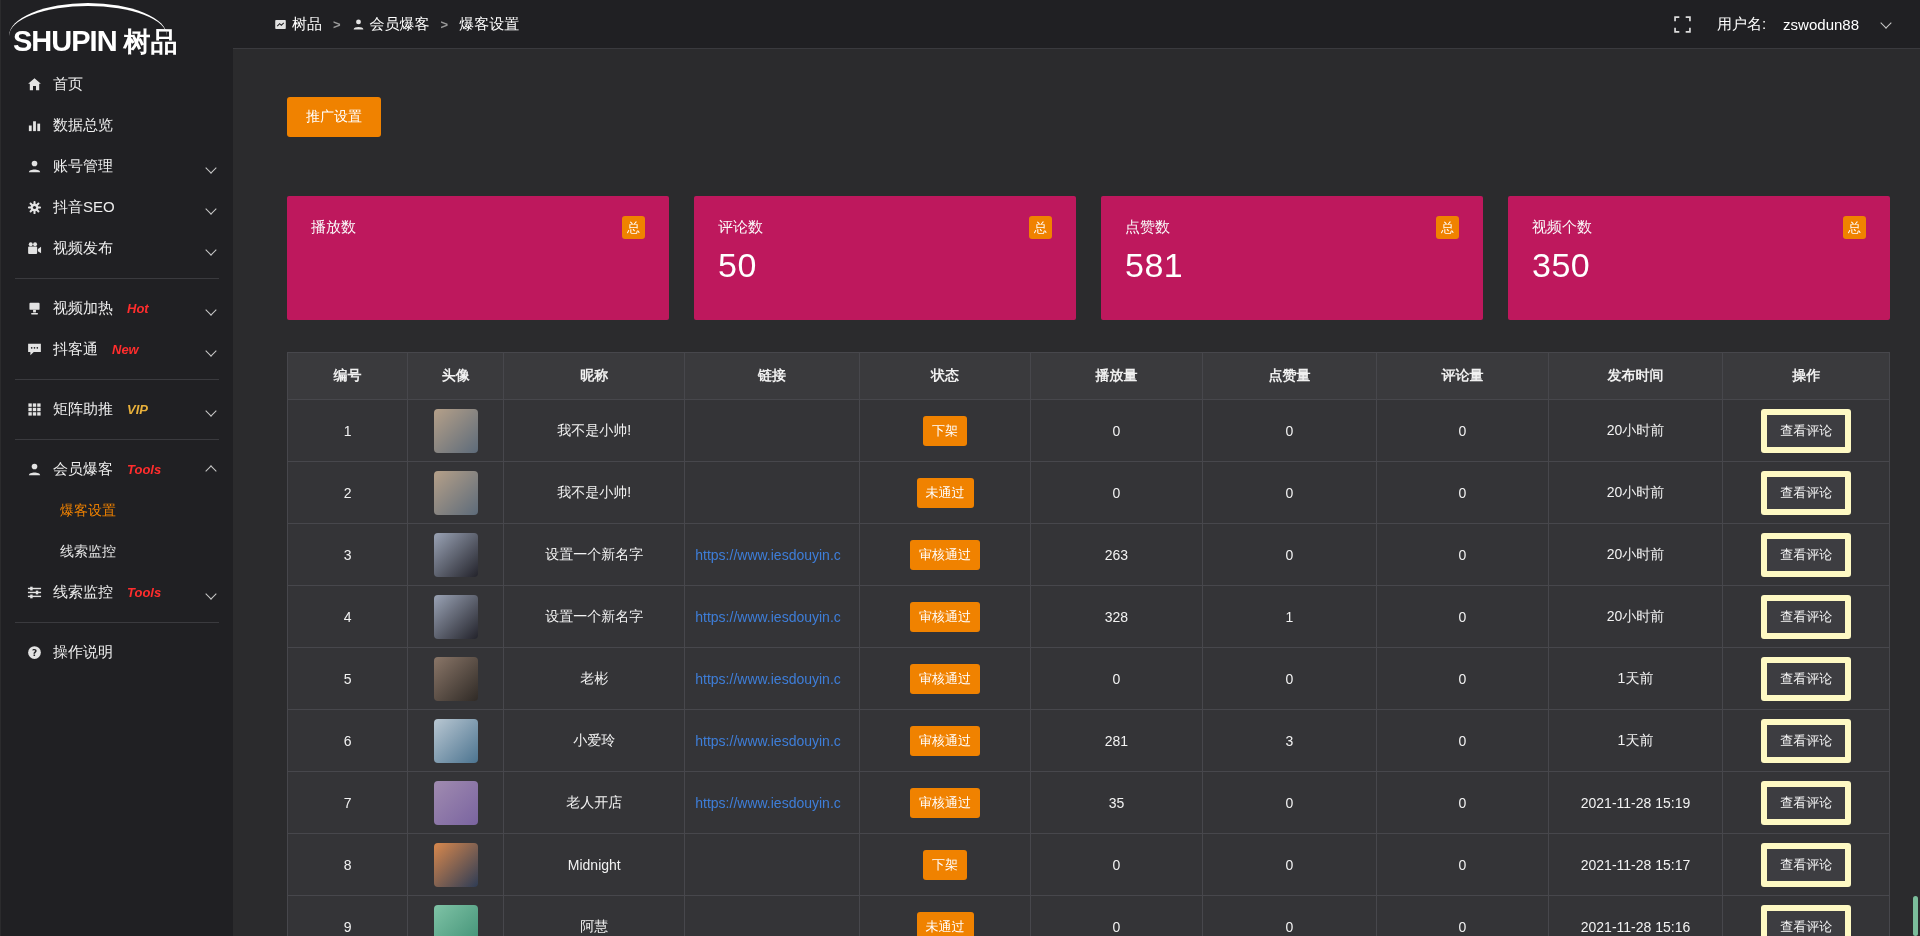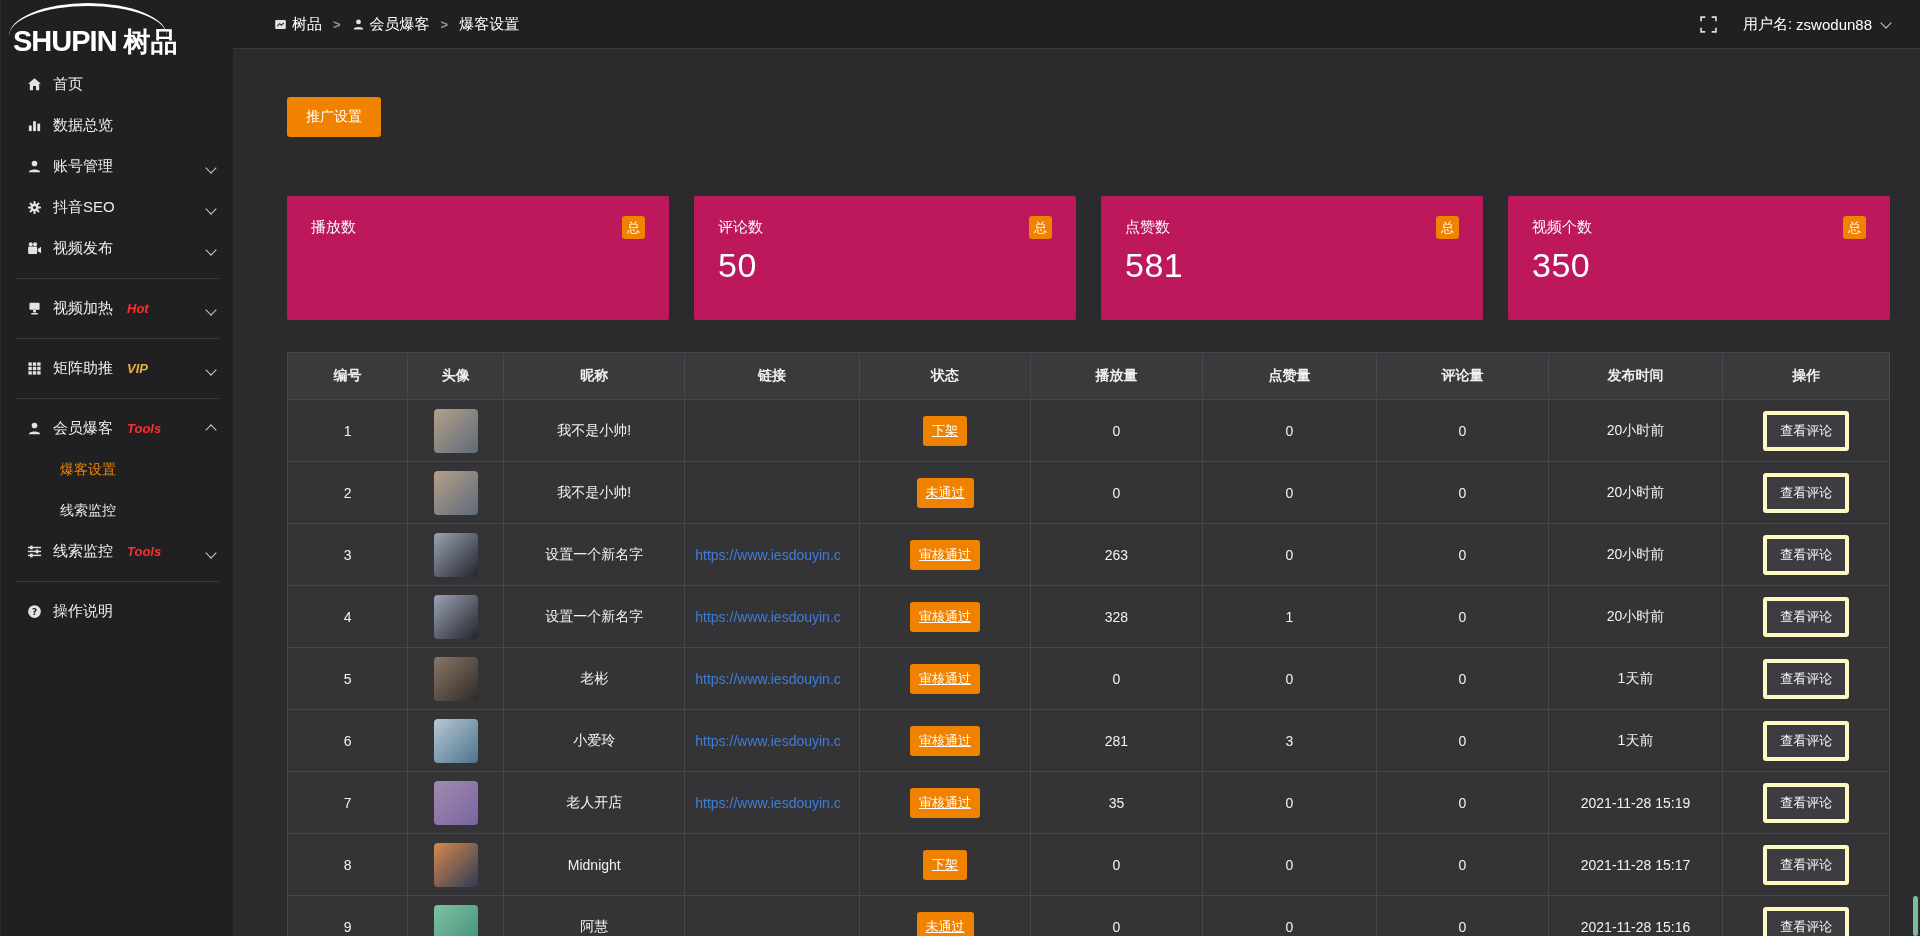--- a/index.html
+++ b/index.html
@@ -23,41 +23,41 @@
   .menu-divider{height:1px;background:#3a3a3e;margin:9px 14px;}
 
   
   .topbar{position:absolute;left:232px;right:0;top:0;height:48px;background:#202023;border-bottom:1px solid #3a3a3e;display:flex;align-items:center;z-index:4;}
   .breadcrumb{display:flex;align-items:center;padding-left:42px;}
   .crumb{display:flex;align-items:center;gap:5px;color:#fff;font-size:15px;cursor:pointer;}
   .crumb.current{cursor:default;}
   .bc-sep{color:#9a9a9a;font-size:13px;font-weight:bold;margin:0 11px;}
   .topbar-right{margin-left:auto;display:flex;align-items:center;gap:26px;padding-right:30px;}
   .fs-btn{display:flex;cursor:pointer;}
-  .userbox{display:flex;align-items:center;gap:4px;color:#fff;font-size:15px;cursor:pointer;}
+  .userbox{display:flex;align-items:center;gap:17px;color:#fff;font-size:15px;cursor:pointer;}
   .userbox .chev{margin-left:6px;}
 
   
   .content{margin-left:232px;padding:97px 30px 0 55px;box-sizing:border-box;}
   .promo-btn{background:#f08200;color:#fff;border:none;font-size:14px;padding:0 19px;height:40px;border-radius:3px;cursor:pointer;font-family:inherit;}
   .cards{display:grid;grid-template-columns:repeat(4,1fr);gap:25px;margin-top:59px;}
   .card{position:relative;background:#be185d;border-radius:2px;height:124px;box-sizing:border-box;padding:22px 24px;}
   .card-label{font-size:15px;color:#fafafa;}
   .card-value{font-size:34px;color:#fff;margin-top:9px;font-weight:400;letter-spacing:0.5px;}
   .card-badge{position:absolute;top:20px;right:24px;background:#f08200;color:#fff;font-size:13px;width:23px;height:23px;line-height:23px;text-align:center;border-radius:3px;}
 
   
   .tbl-wrap{margin-top:32px;}
   table{width:100%;border-collapse:collapse;table-layout:fixed;}
   th{background:#3a3a3d;height:44px;font-weight:bold;font-size:14px;color:#f0f0f0;border:1px solid #47474c;}
   td{background:#343437;height:61px;text-align:center;font-size:14px;color:#f2f2f2;border:1px solid #47474c;padding:0 4px;overflow:hidden;}
   .avatar{width:44px;height:44px;border-radius:4px;margin:0 auto;}
-  .status-badge{display:inline-block;background:#f08200;color:#fff;font-size:13px;padding:6px 9px;border-radius:3px;white-space:nowrap;text-decoration:underline;}
+  .status-badge{display:inline-block;background:#f08200;color:#fff;font-size:13px;padding:6px 9px;border-radius:3px;white-space:nowrap;}
   .link{color:#3e7ed9;text-decoration:none;white-space:nowrap;display:block;text-align:left;padding-left:6px;cursor:pointer;}
-  .action-btn{background:#3d3d41;border:4px solid #fef9c3;color:#f5f5f5;font-size:13px;padding:7px 13px;border-radius:3px;cursor:pointer;white-space:nowrap;font-family:inherit;}
+  .action-btn{background:#3d3d41;border:6px solid #fef9c3;color:#f5f5f5;font-size:13px;padding:7px 13px;border-radius:3px;cursor:pointer;white-space:nowrap;font-family:inherit;}
 
   .scroll-thumb{position:absolute;right:2px;bottom:0;width:5px;height:40px;background:#7bbd9b;border-radius:3px;}
 </style>
 </head>
 <body>
 
 <div class="page">
 
   <aside class="sidebar">
     <div class="logo">
@@ -124,20 +124,33 @@
         <div class="menu-item">
           <span class="mi-icon">
             <svg viewBox="0 0 16 16" width="15" height="15" fill="#e3e3e3">
               <rect x="2.6" y="1.8" width="10.8" height="7.6" rx="1"></rect>
               <rect x="6.5" y="9.4" width="3" height="2.8"></rect>
               <rect x="4.3" y="12.8" width="7.4" height="1.6" rx="0.8"></rect>
             </svg>
           </span>
           <span class="mi-label">视频加热</span>
           <span class="mi-badge" style="color:#ff2d2d">Hot</span>
+          <span class="mi-chev"><span class="chev "></span></span>
+        </div>
+        <div class="menu-item">
+          <span class="mi-icon">
+            <svg viewBox="0 0 16 16" width="15" height="15" fill="#e3e3e3">
+              <path d="M1.2 1.8h13.6v8.8H7.2L3.6 14v-3.4H1.2Z"></path>
+              <circle cx="5" cy="6.2" r="0.9" fill="#202023"></circle>
+              <circle cx="8" cy="6.2" r="0.9" fill="#202023"></circle>
+              <circle cx="11" cy="6.2" r="0.9" fill="#202023"></circle>
+            </svg>
+          </span>
+          <span class="mi-label">抖客通</span>
+          <span class="mi-badge" style="color:#ff2d2d">New</span>
           <span class="mi-chev"><span class="chev "></span></span>
         </div>
         <div class="menu-divider"></div>
         <div class="menu-item">
           <span class="mi-icon">
             <svg viewBox="0 0 16 16" width="15" height="15" fill="#e3e3e3">
               <rect x="1.5" y="1.5" width="3.6" height="3.6"></rect>
               <rect x="6.2" y="1.5" width="3.6" height="3.6"></rect>
               <rect x="10.9" y="1.5" width="3.6" height="3.6"></rect>
               <rect x="1.5" y="6.2" width="3.6" height="3.6"></rect>

